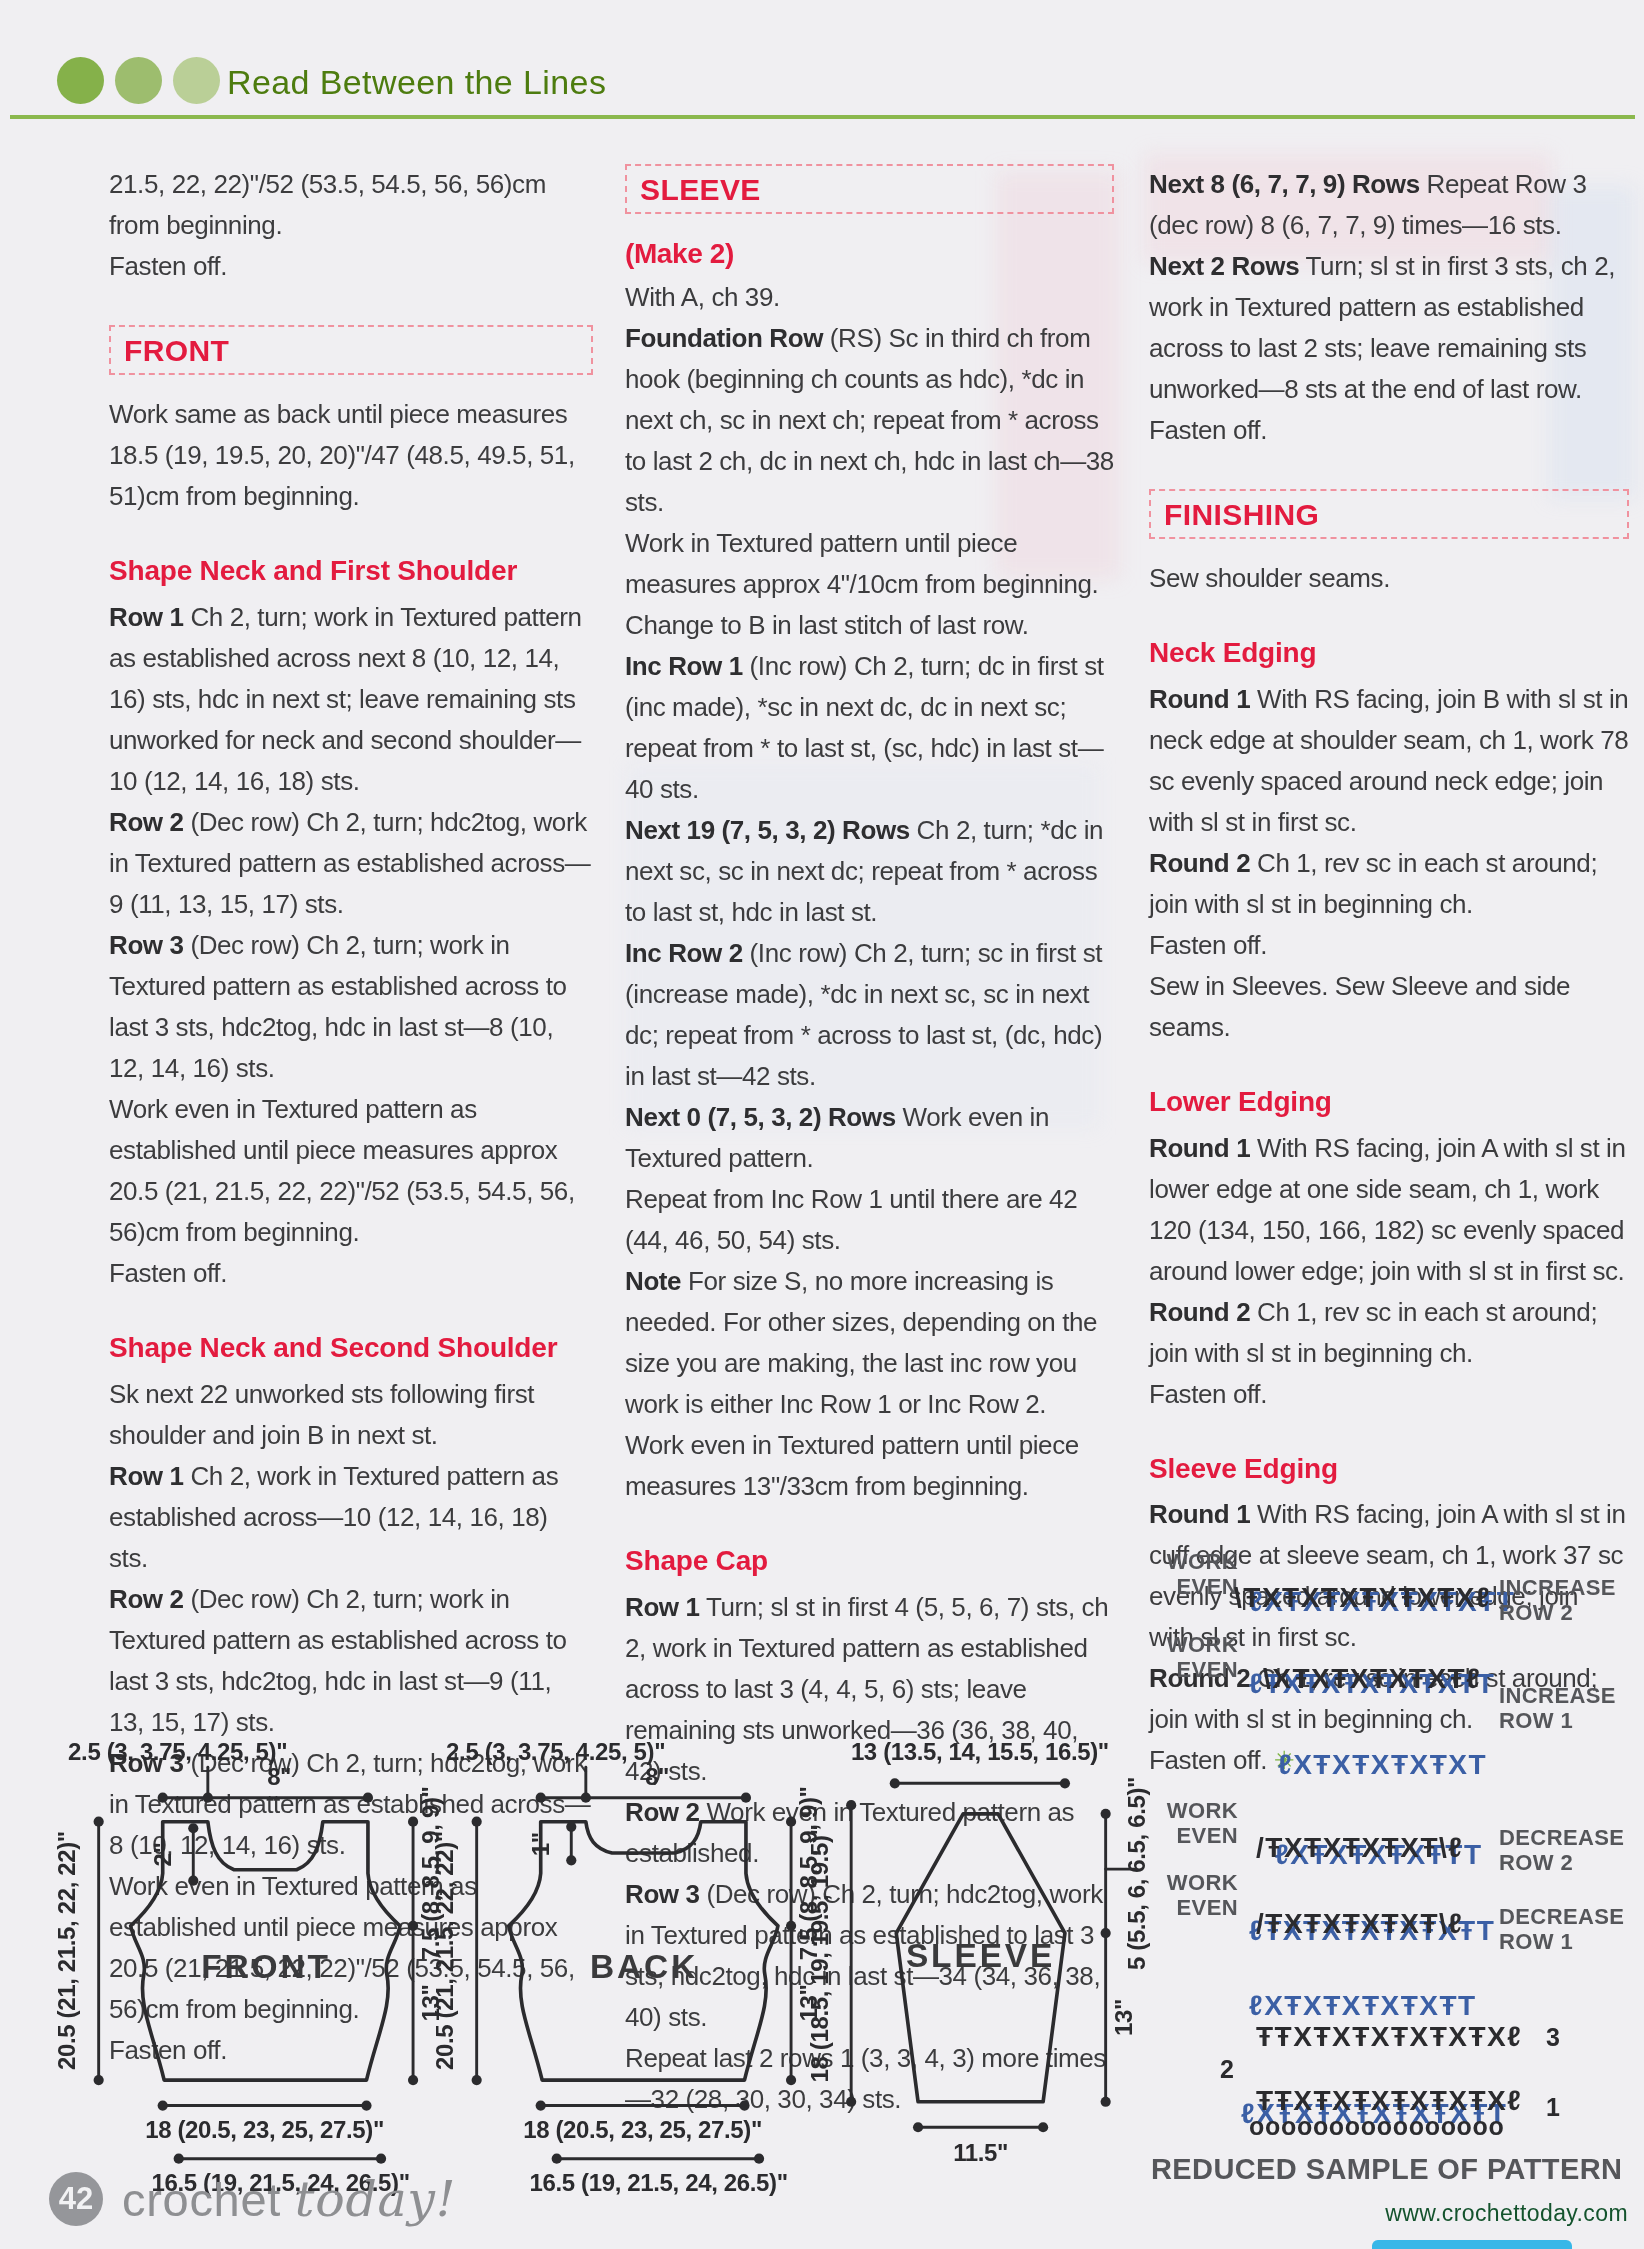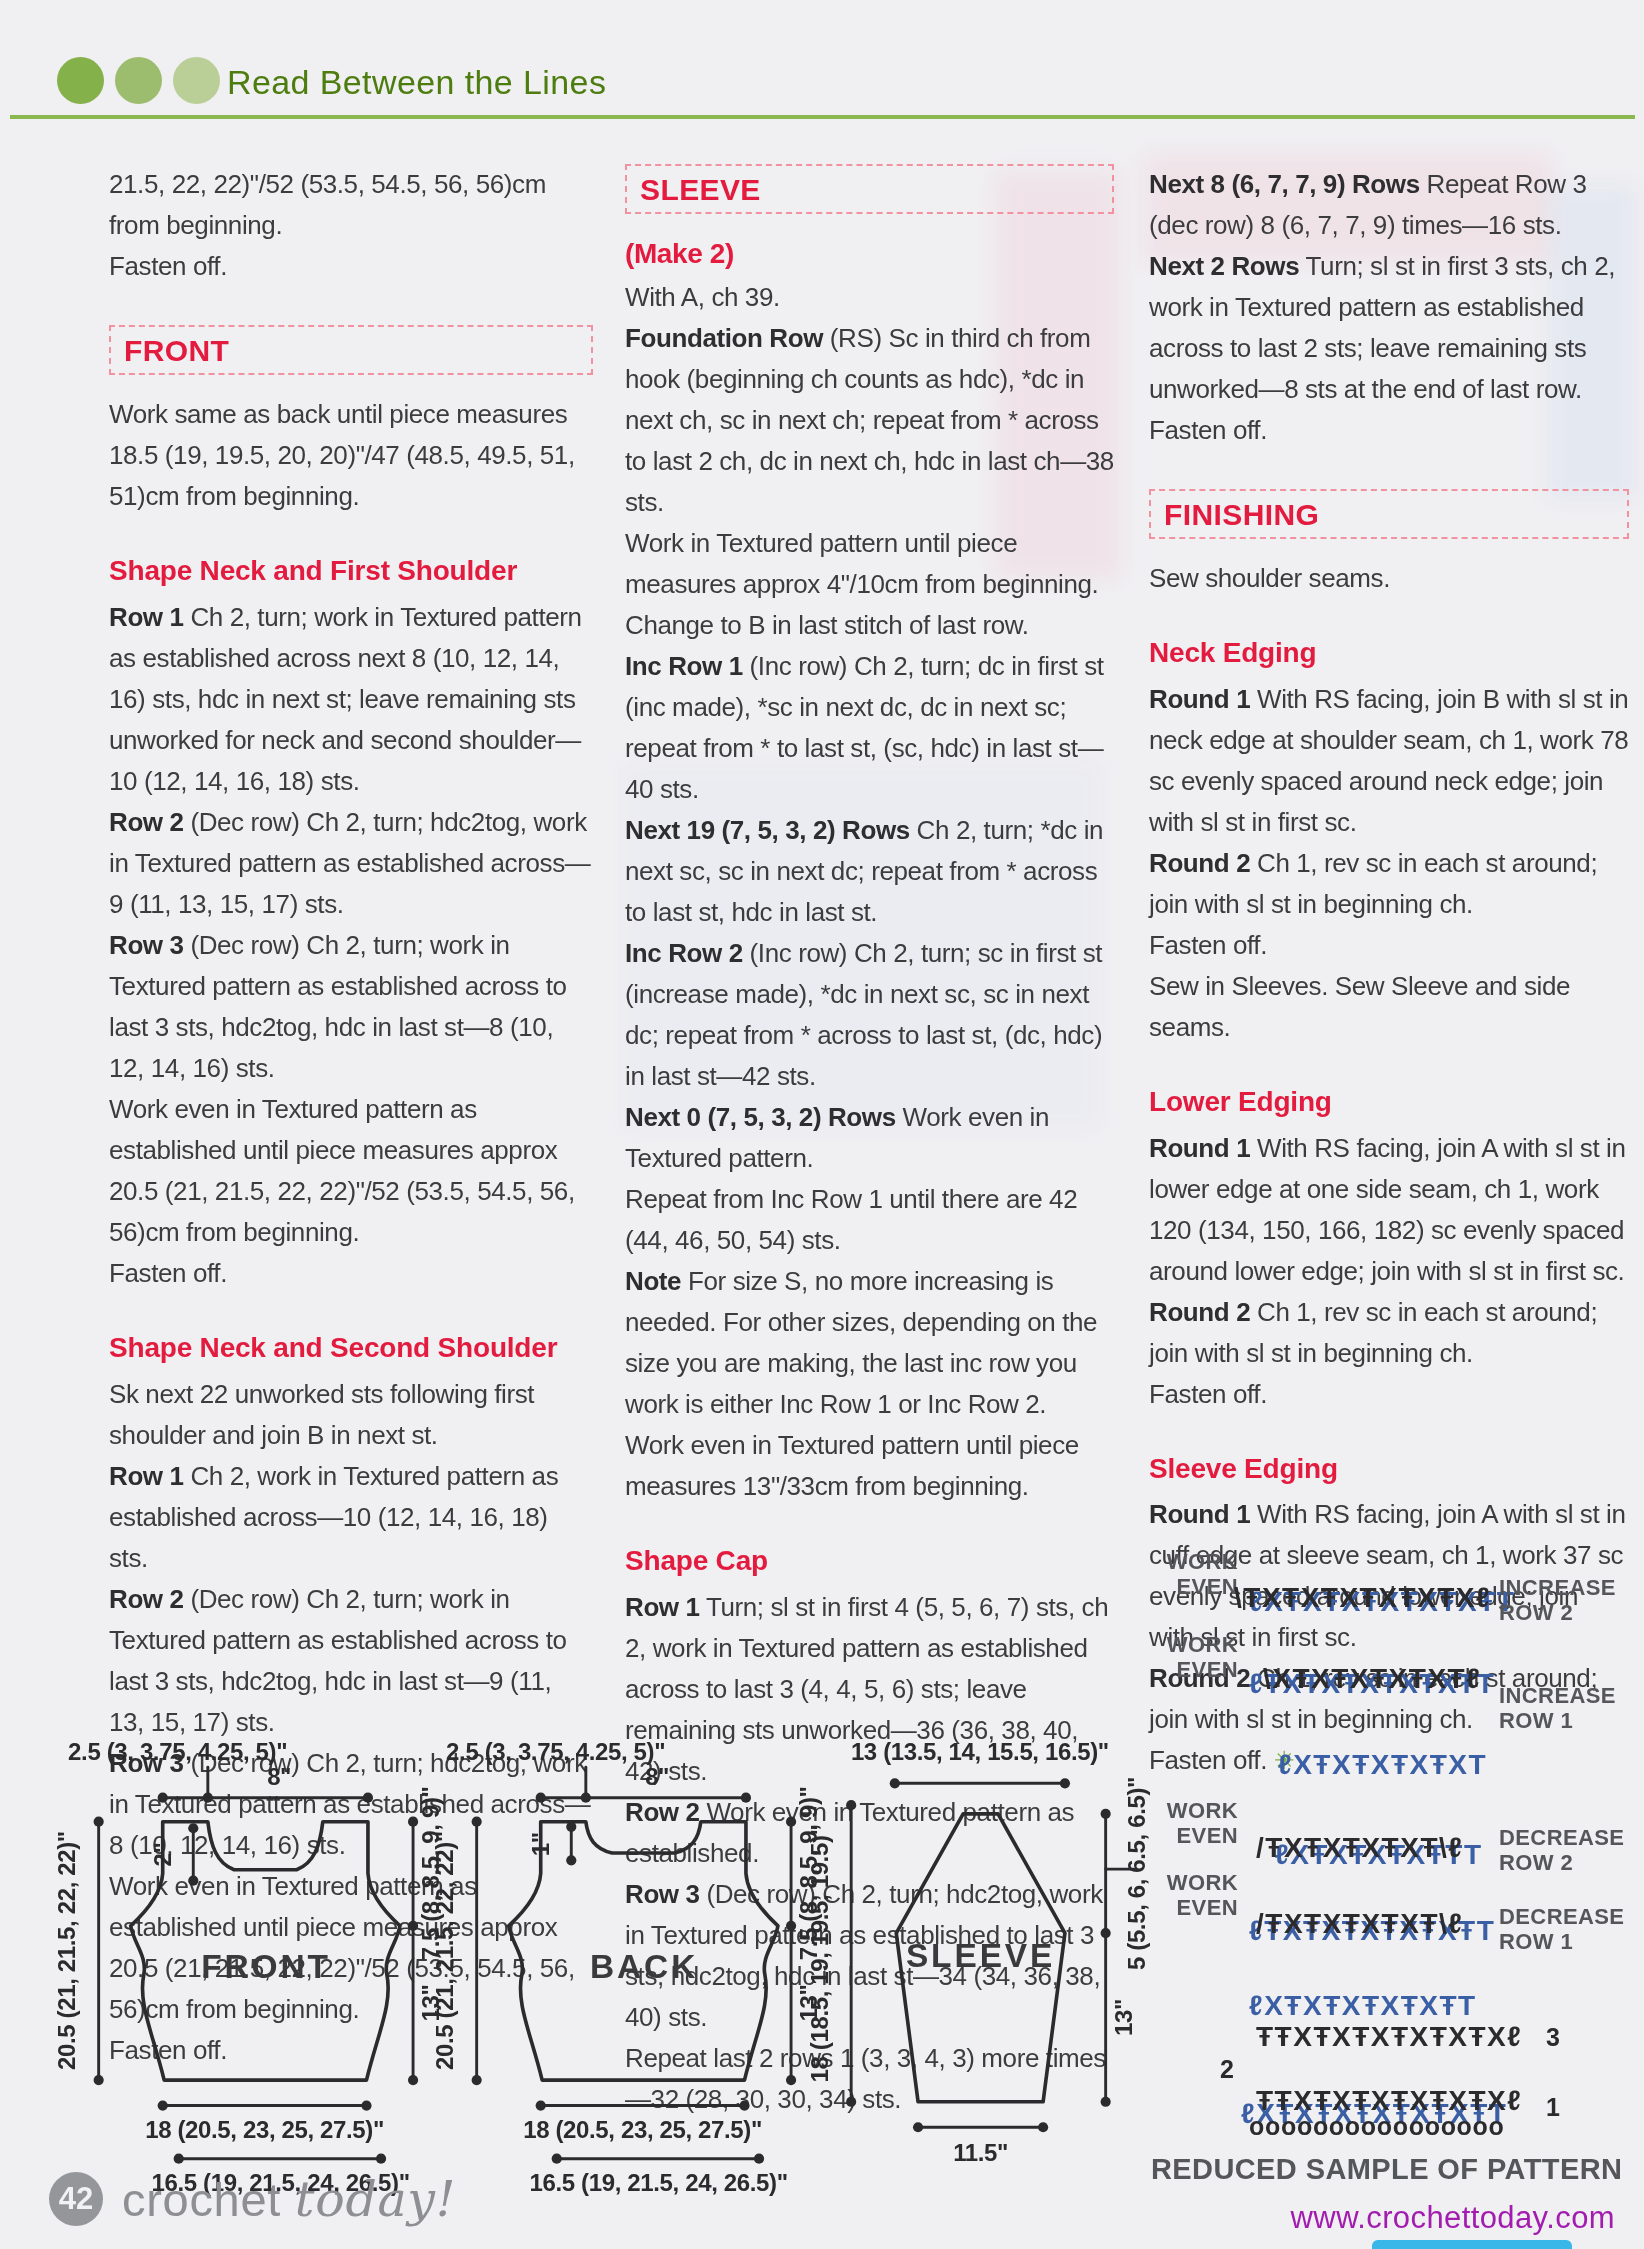--- a/index.html
+++ b/index.html
@@ -56,21 +56,21 @@
   .lbl-right{width:146px;text-align:left;}
   .rownum{position:absolute;font-size:25px;font-weight:bold;color:#2b2b2e;}
   .foundation{position:absolute;font-size:25px;font-weight:bold;letter-spacing:0.7px;color:#2b2b2e;}
   .chart-caption{position:absolute;font-size:29px;font-weight:bold;color:#55565a;letter-spacing:0.4px;}
   
   .page-badge{position:absolute;left:49px;top:2172px;width:54px;height:54px;border-radius:50%;
     background:#95969a;color:#f2f2f4;font-size:31px;font-weight:bold;display:flex;align-items:center;justify-content:center;}
   .brand{position:absolute;left:122px;top:2171px;color:#8e8f92;white-space:nowrap;}
   .brand .b1{font-size:47px;letter-spacing:0.7px;}
   .brand .b2{font-family:"DejaVu Serif",serif;font-style:italic;font-size:49px;letter-spacing:0.7px;margin-top:32px;}
-  .site-url{position:absolute;right:29px;top:2200px;font-size:31px;color:#a21caf;letter-spacing:0.4px;}
+  .site-url{position:absolute;right:16px;top:2200px;font-size:23px;color:#14532d;letter-spacing:0.4px;}
   .blue-sliver{position:absolute;left:1372px;top:2240px;width:200px;height:10.2px;background:#38b7e8;border-radius:5.8px 5.8px 0 0;}
 </style>
 </head>
 <body>
 
 <div class="hdr-dot dot1"></div>
 <div class="hdr-dot dot2"></div>
 <div class="hdr-dot dot3"></div>
 <div class="hdr-title">Read Between the Lines</div>
 <div class="hdr-rule"></div>

